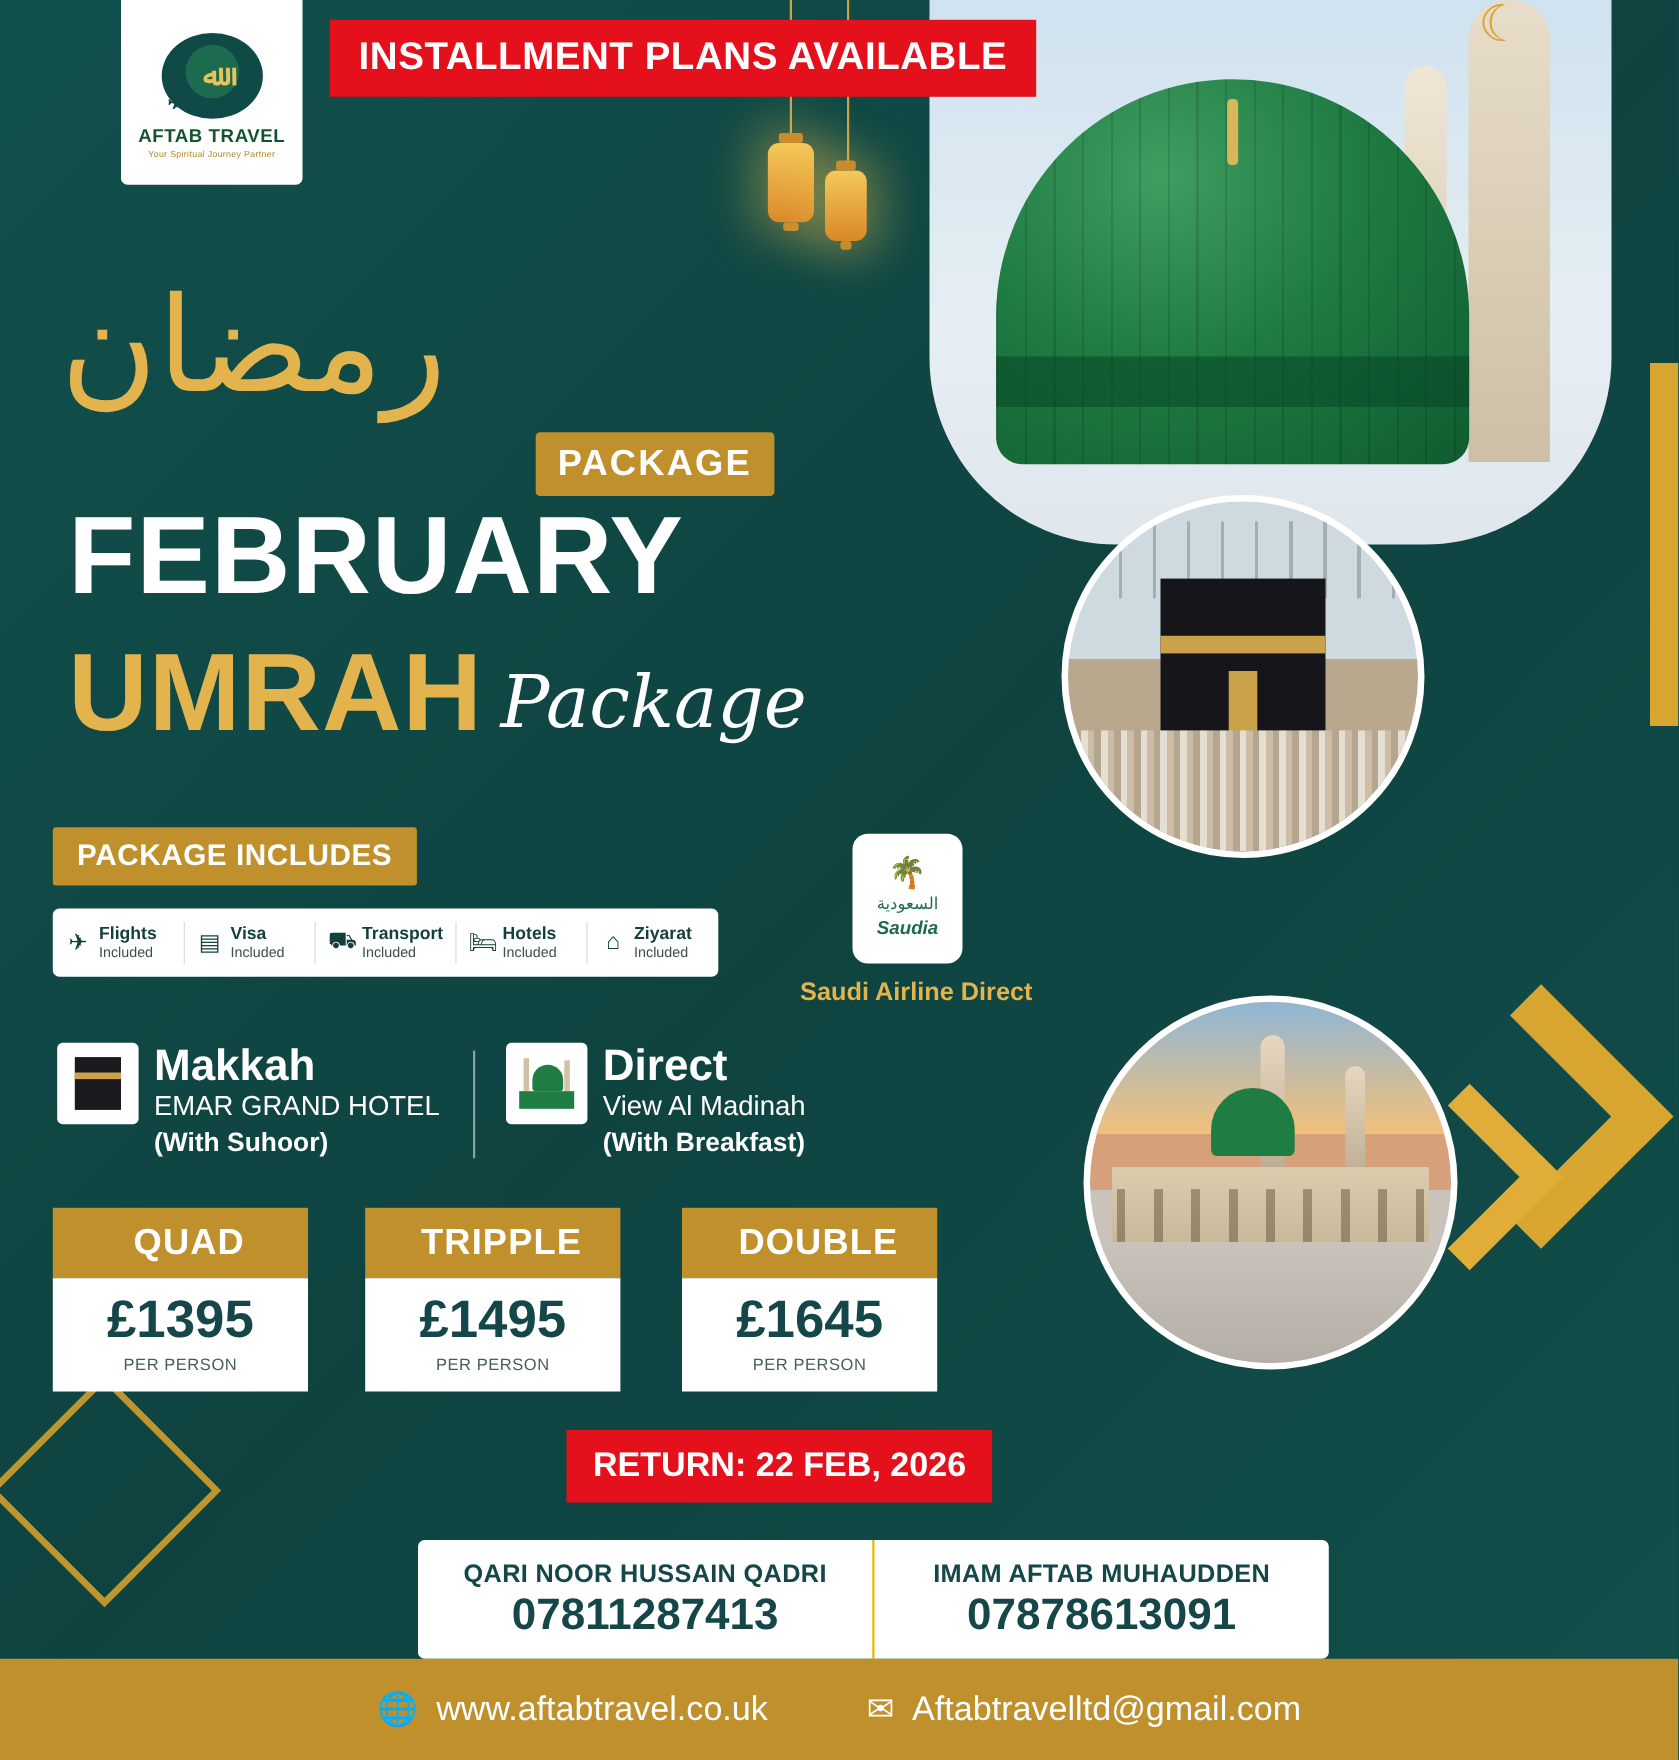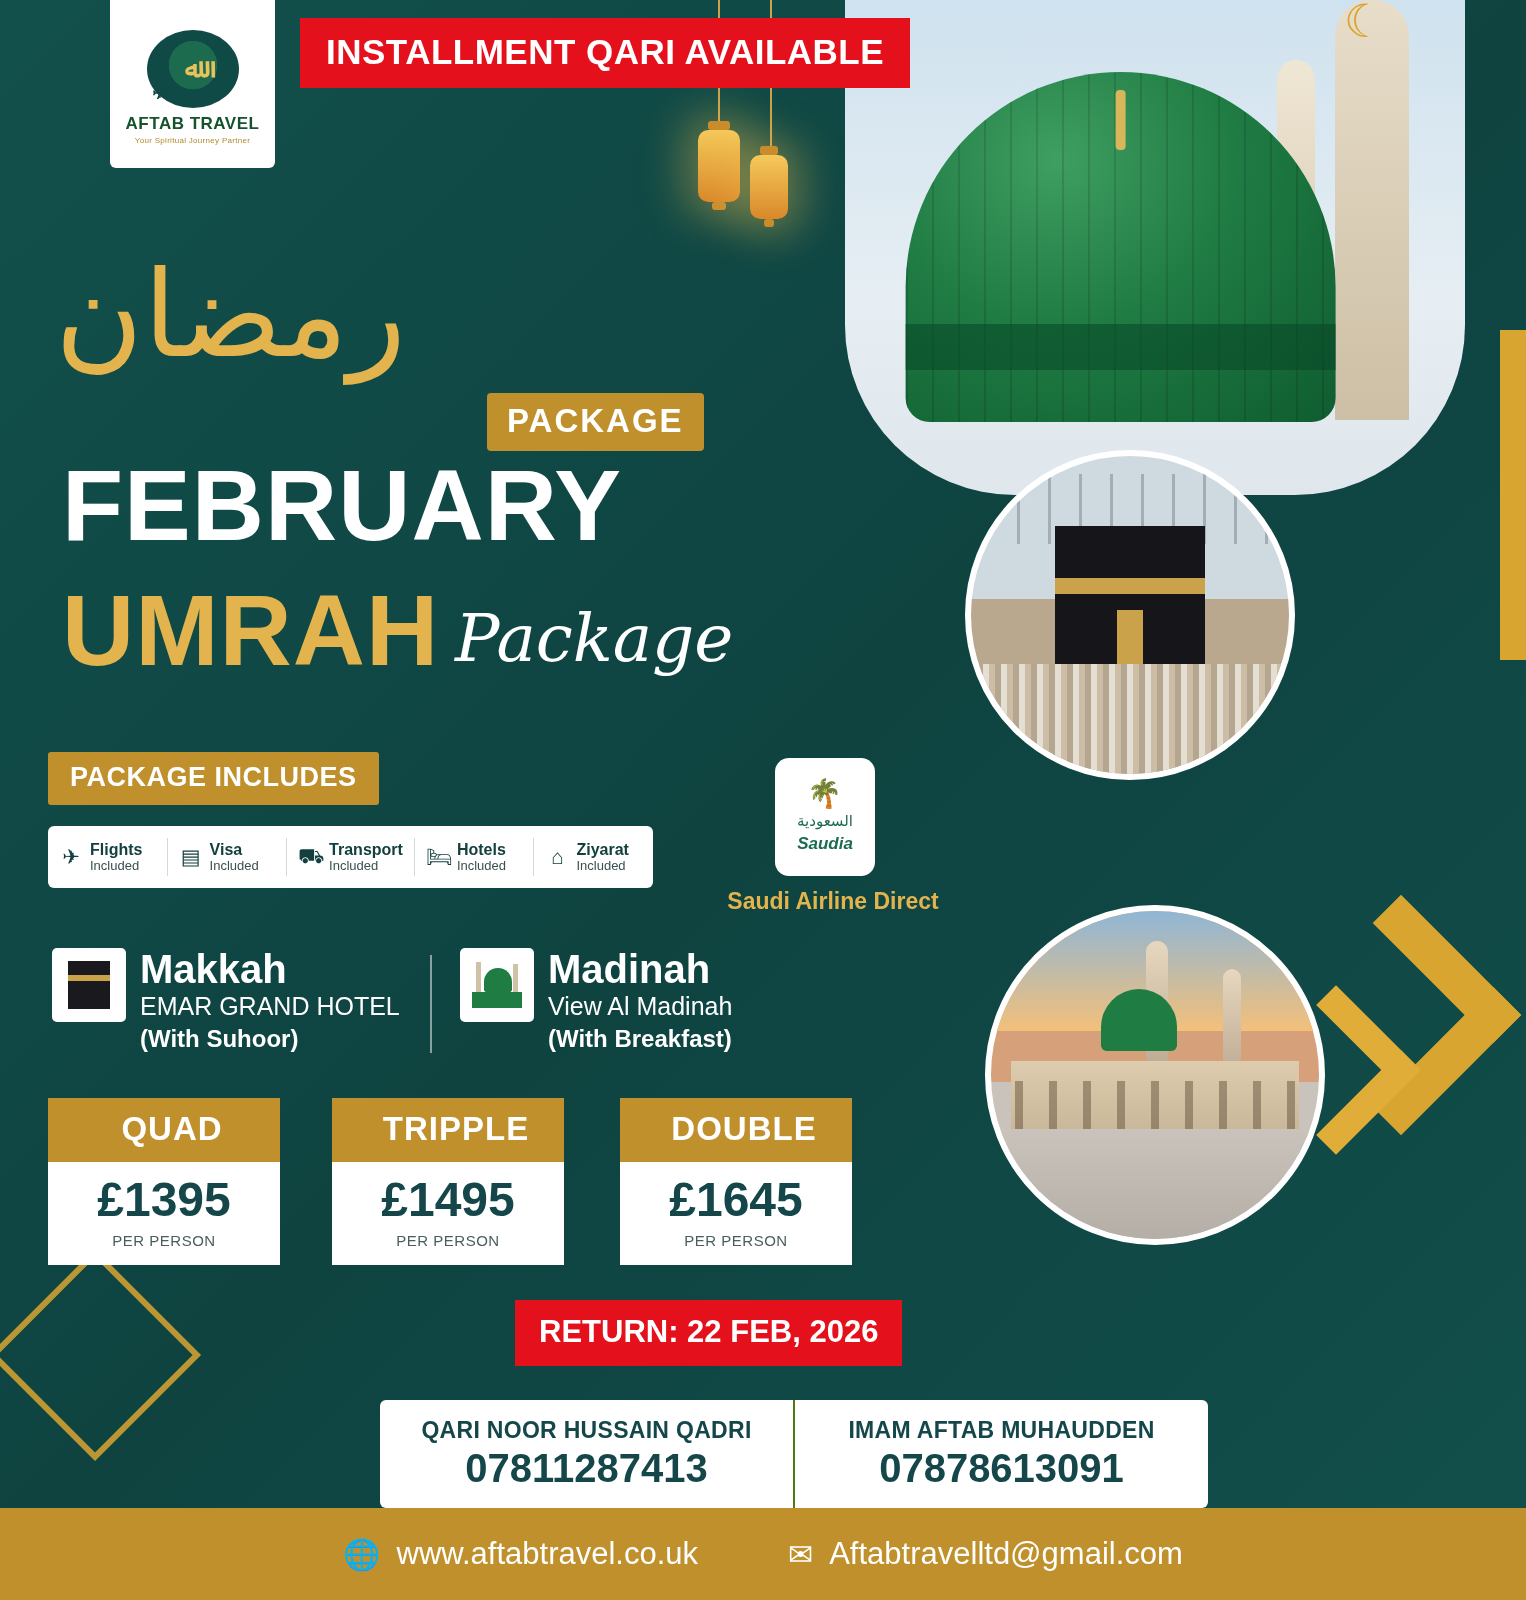--- a/index.html
+++ b/index.html
@@ -253,21 +253,21 @@
     position: absolute; background: #e4101b; color: #fff;
     font-size: 31px; font-weight: bold; padding: 14px 24px 16px 24px;
   }
 
   
   .contact-bar {
     position: absolute; left: 380px; top: 1400px; width: 828px; height: 108px;
     background: #fff; border-radius: 6px; display: flex;
   }
   .contact-col { flex: 1; display:flex; flex-direction:column; align-items:center; justify-content:center; }
-  .contact-col + .contact-col { border-left: 2px solid #4d7c0f; justify-content: center; }
+  .contact-col + .contact-col { border-left: 2px solid #eab308; justify-content: center; }
   .contact-name { font-size: 23px; font-weight: bold; color: #15474a; letter-spacing: .3px; }
   .contact-num { font-size: 40px; font-weight: bold; color: #15474a; margin-top: 2px; }
 
   
   .footer {
     position: absolute; left: 0; right: 0; bottom: 0; height: 92px;
     background: #bf902c; display: flex; align-items: center; justify-content: center; gap: 90px;
     color: #fff;
   }
   .f-item { display: flex; align-items: center; gap: 16px; font-size: 31px; }
@@ -315,21 +315,21 @@
     <div class="mad-floor"></div>
   </div>
 
   <div class="lantern-wrap">
     <div class="l-string" style="left:28px;height:130px;"></div>
     <div class="l-string" style="left:80px;height:155px;"></div>
     <div class="lantern" style="left:8px;top:130px;"></div>
     <div class="lantern" style="left:60px;top:155px;width:38px;height:64px;"></div>
   </div>
 
-  <div class="installment">INSTALLMENT QARI AVAILABLE</div>
+  <div class="installment">INSTALLMENT PLANS AVAILABLE</div>
 
   <div class="logo-box">
     <div class="logo-mark">ﷲ</div>
     <div class="logo-name">AFTAB TRAVEL</div>
     <div class="logo-tag">Your Spiritual Journey Partner</div>
   </div>
 
   <div class="ramadan-ar">رمضان</div>
   <div class="holidays">PACKAGE</div>
   <div class="february">FEBRUARY</div>
@@ -396,21 +396,21 @@
   <div class="hotel" style="left:460px; top:948px;">
     <div class="hotel-ico">
       <div class="hm">
         <div class="hm-min"></div>
           <div class="hm-min2"></div>
         <div class="hm-dome"></div>
           <div class="hm-base"></div>
       </div>
     </div>
     <div>
-      <div class="hotel-city">Madinah</div>
+      <div class="hotel-city">Direct</div>
       <div class="hotel-name">View Al Madinah</div>
       <div class="hotel-meal">(With Breakfast)</div>
     </div>
   </div>
 
   <div class="price-card" style="left:48px; top:1098px;">
     <div class="price-head">QUAD</div>
     <div class="price-body">
       <div class="price-amount">£1395</div>
       <div class="price-per">PER PERSON</div>

